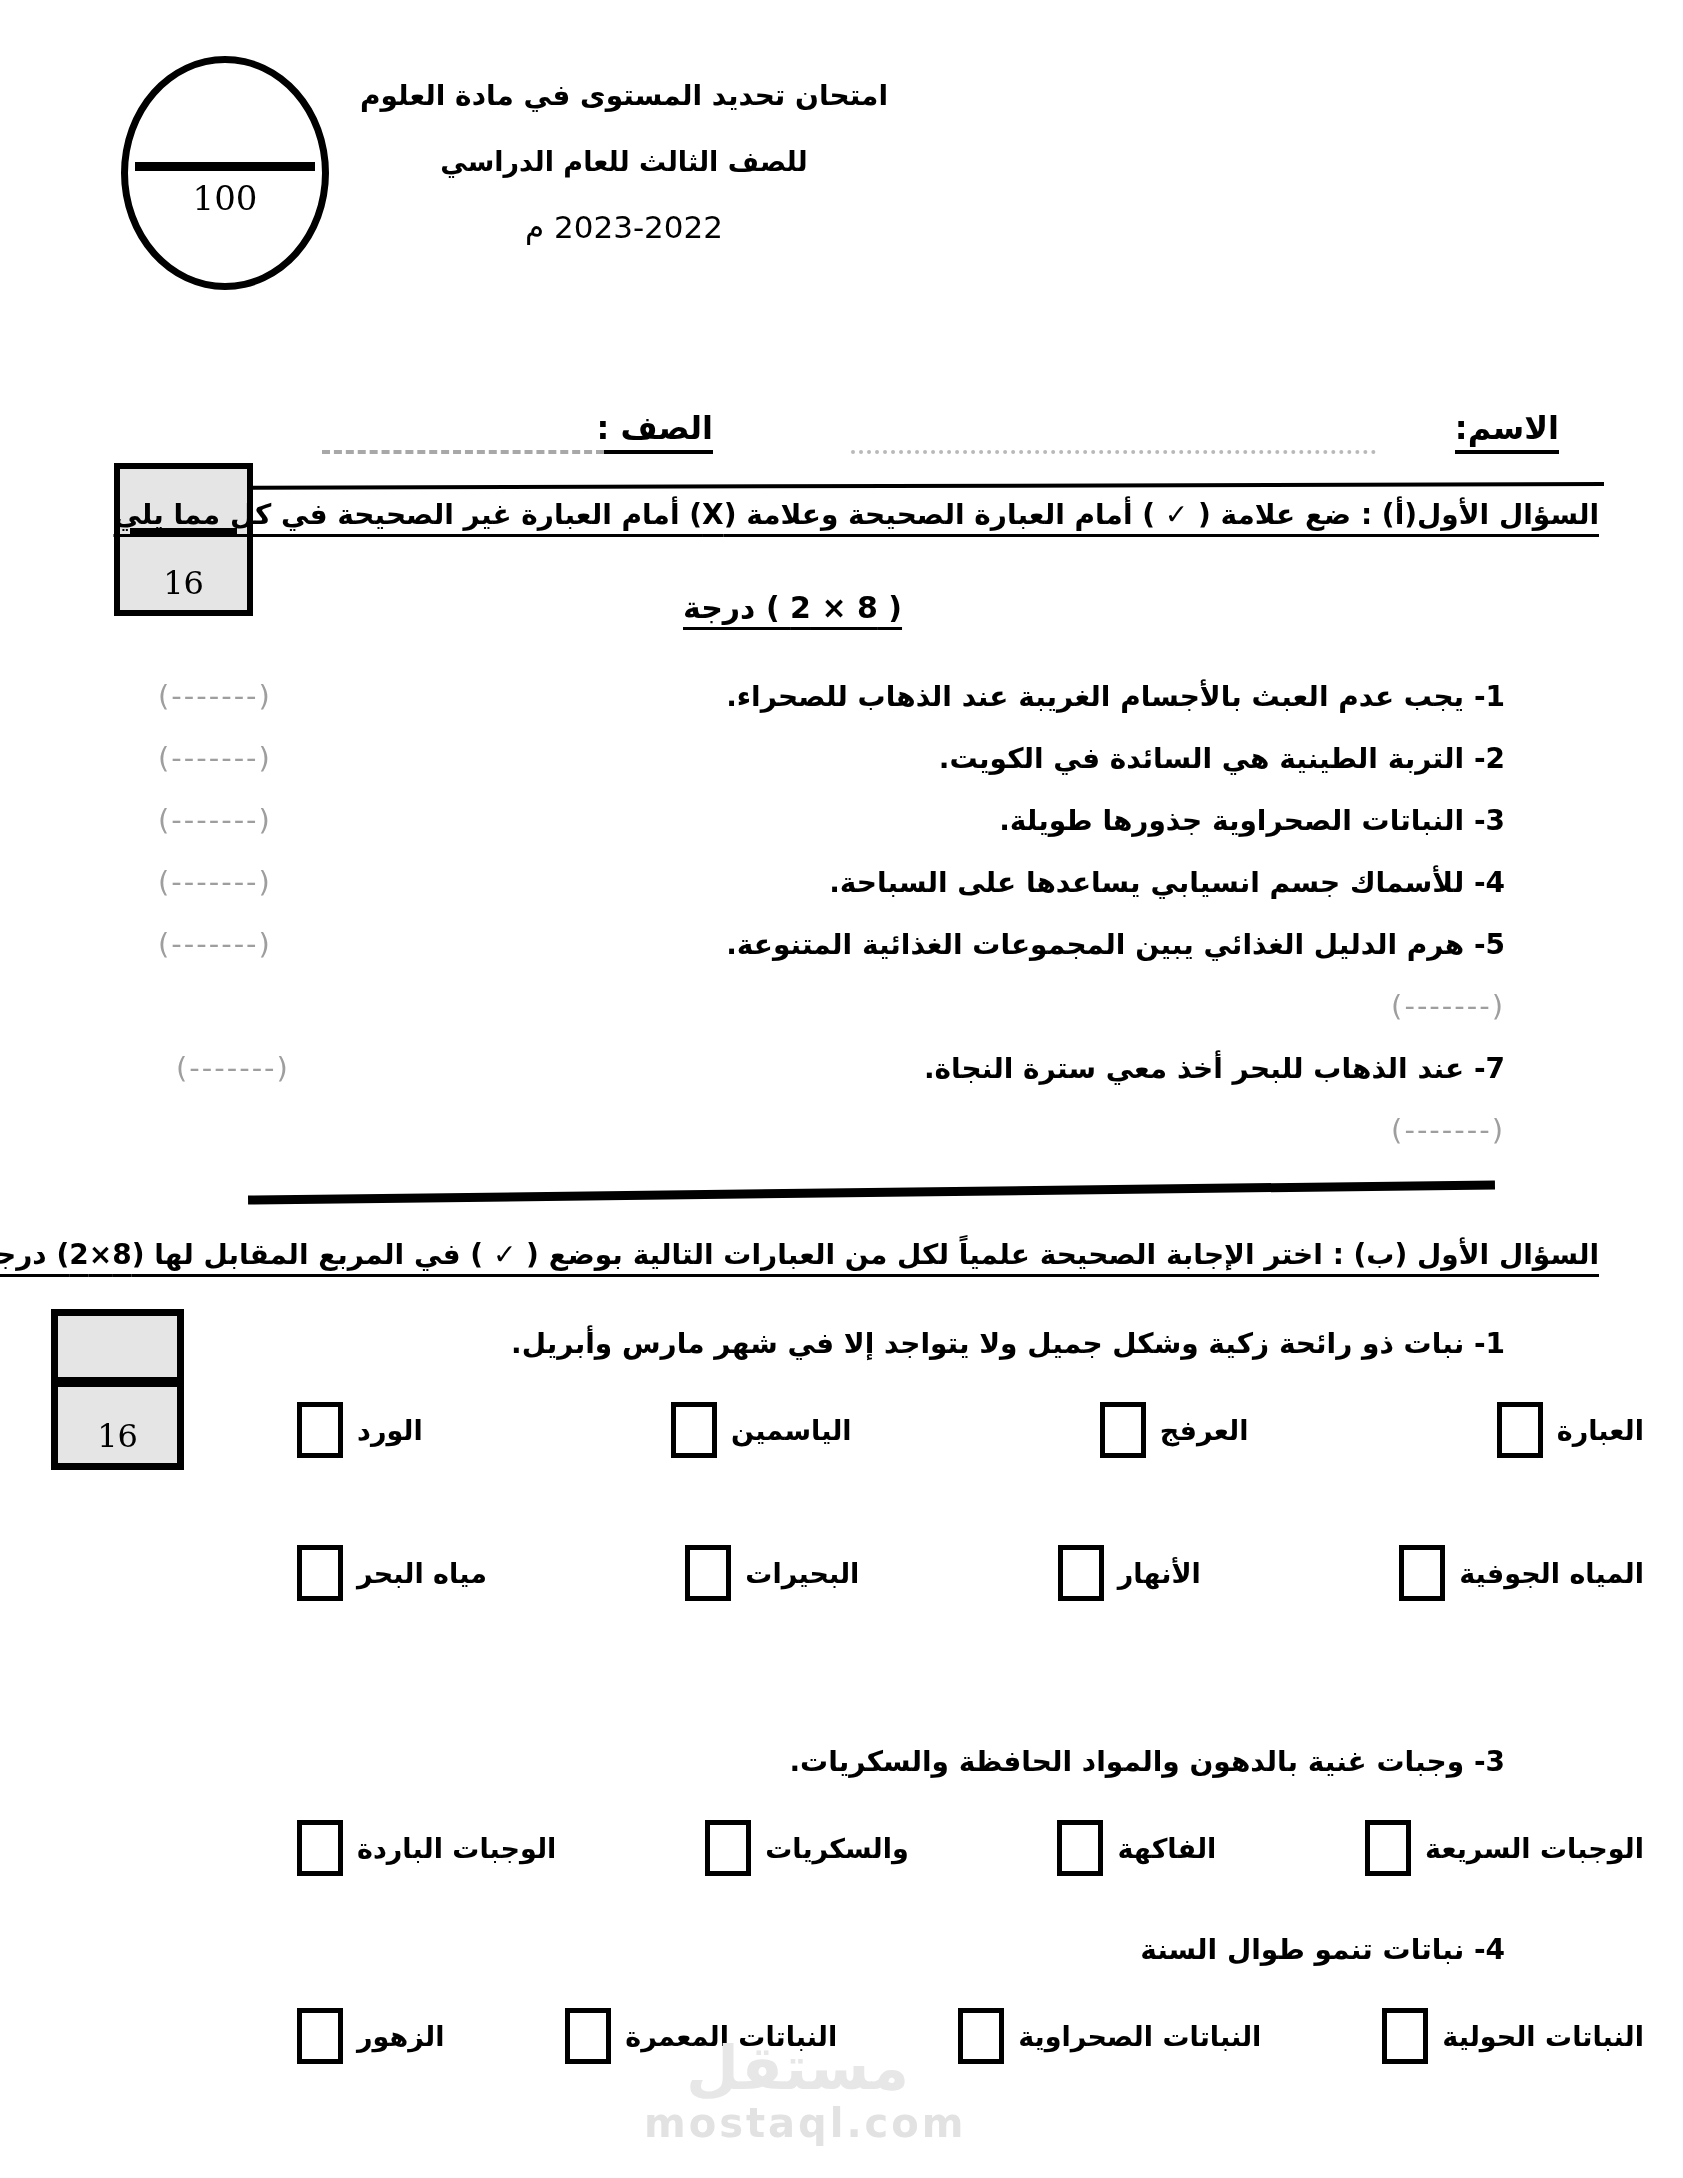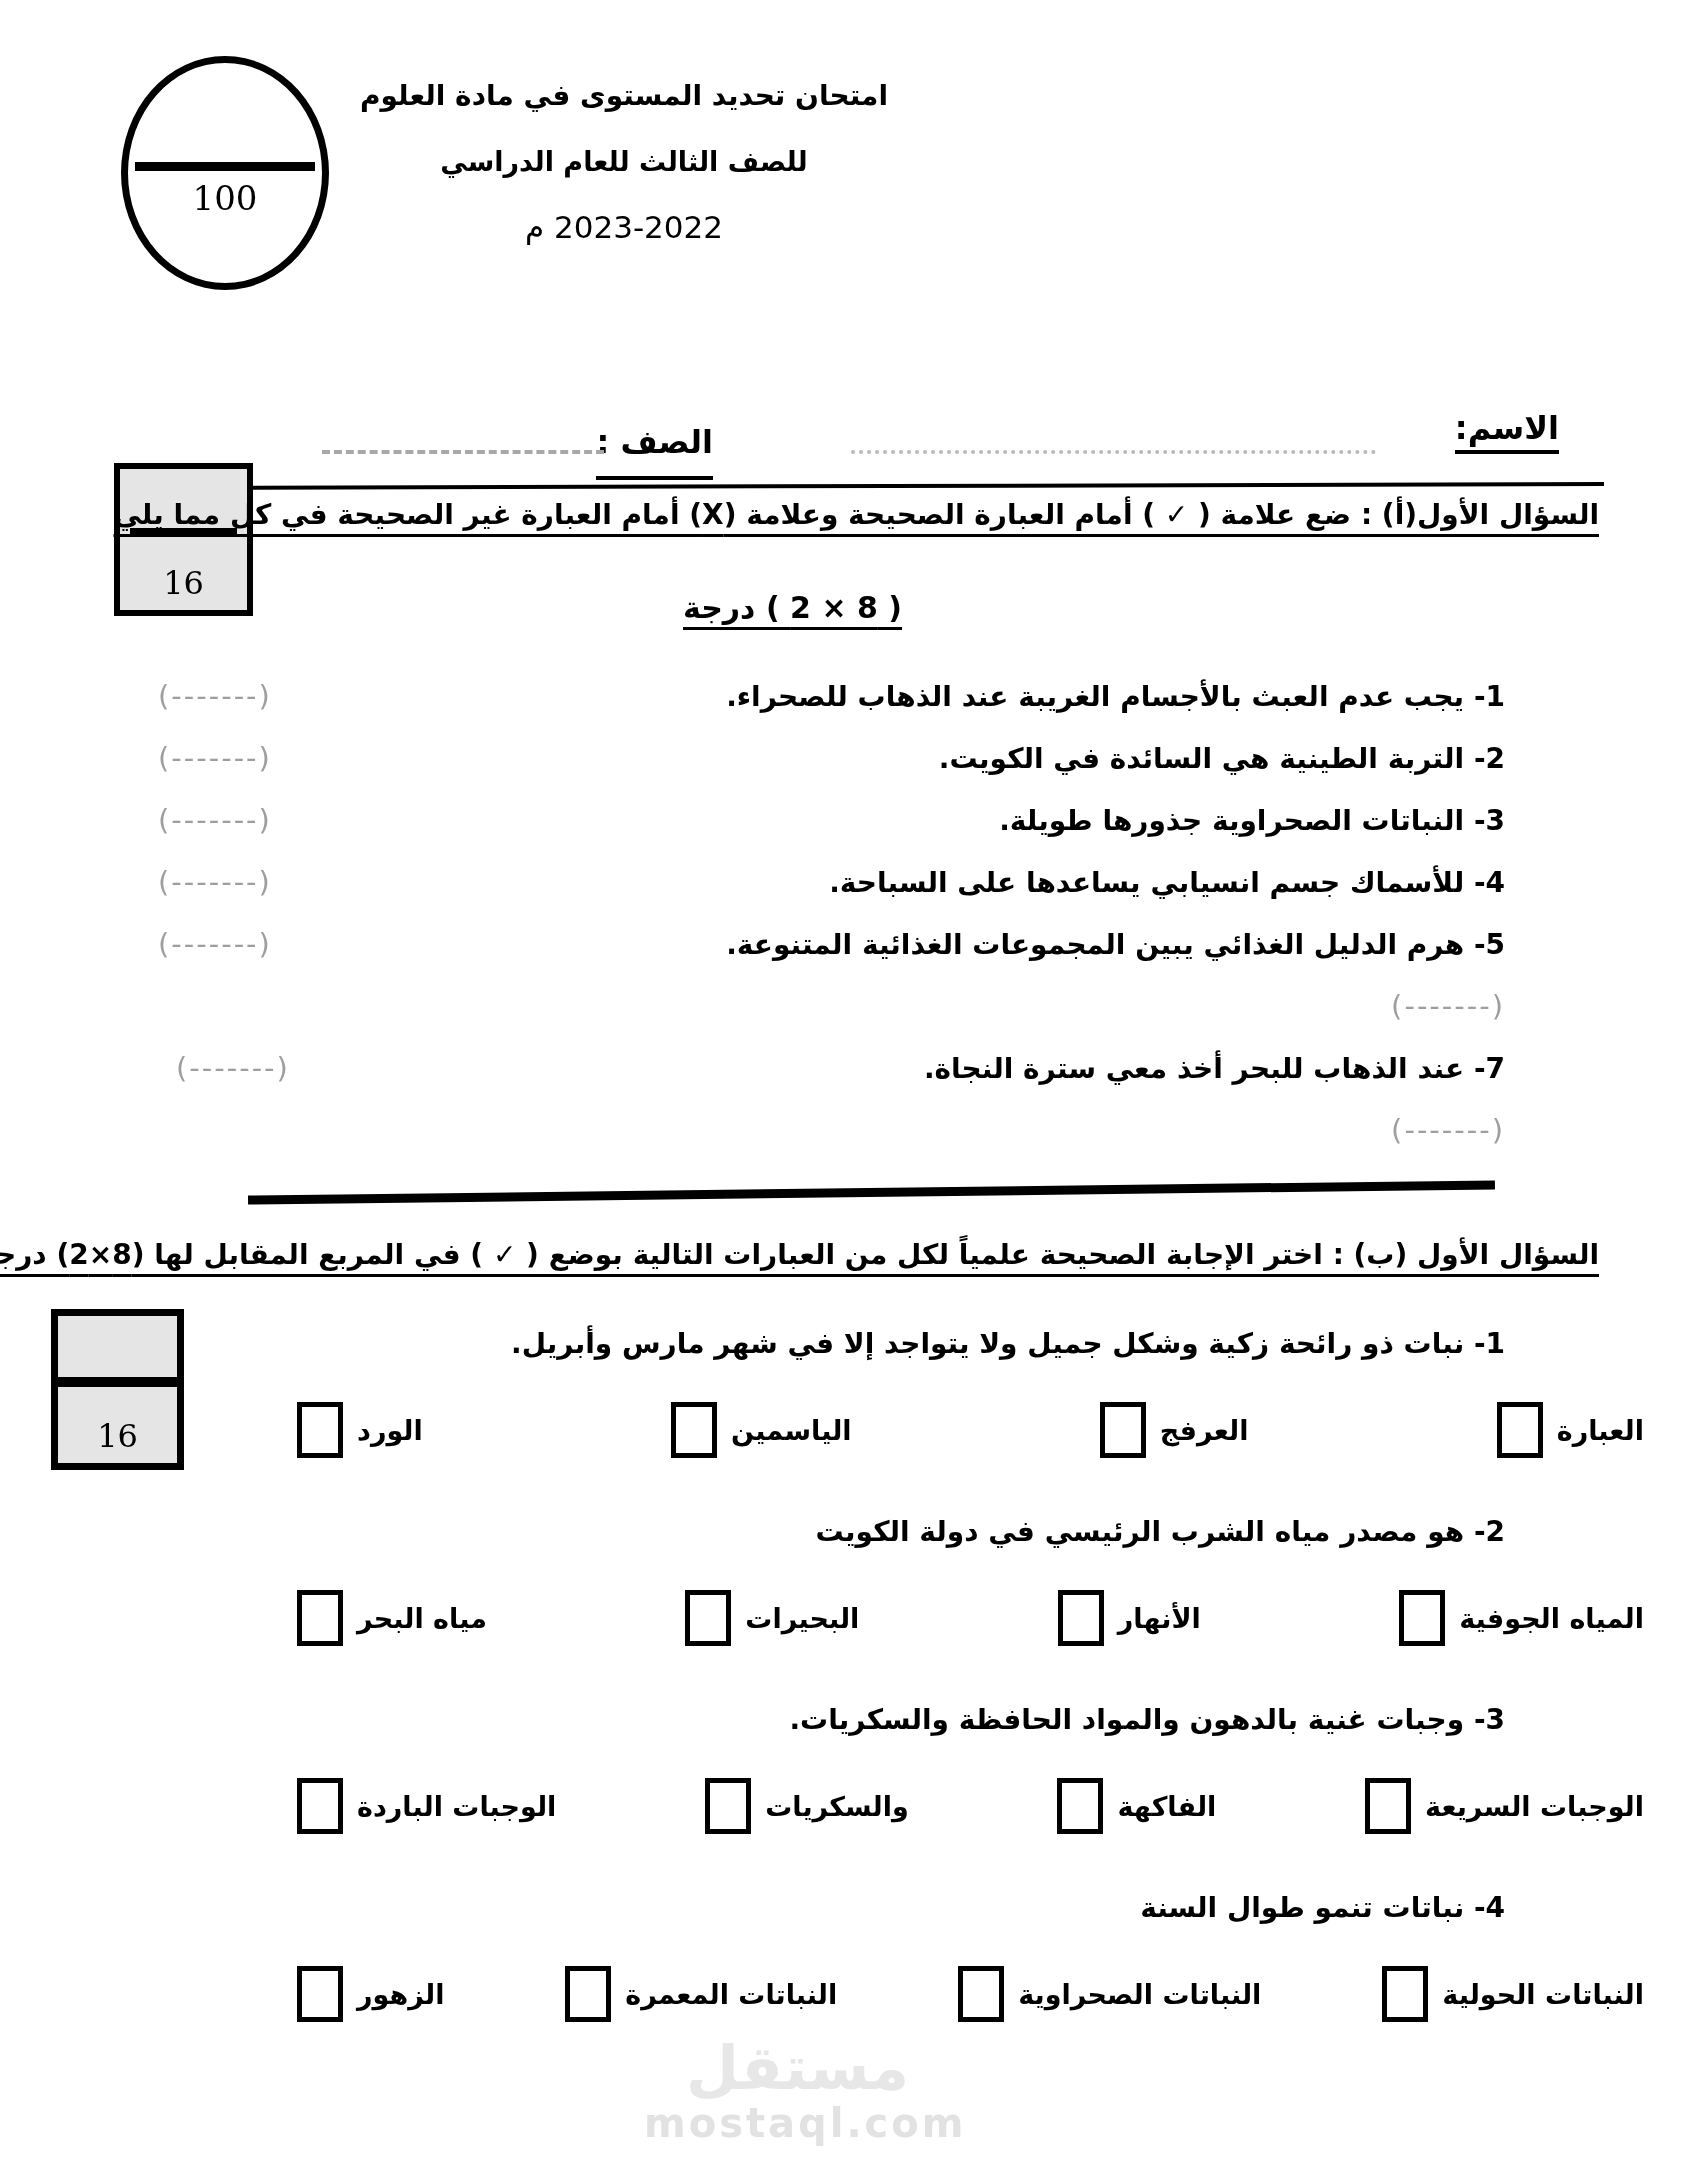--- a/index.html
+++ b/index.html
@@ -15,22 +15,22 @@
     font-size:34px;font-family:"DejaVu Serif", serif;}
   .header-block{position:absolute;left:337px;top:79px;width:574px;direction:rtl;text-align:center;}
   .header-line1{font-size:28px;font-weight:bold;margin-bottom:34px;}
   .header-line2{font-size:27px;font-weight:bold;margin-bottom:32px;}
   .header-line3{font-size:31px;}
   
   .name-label{position:absolute;top:409px;right:124px;direction:rtl;font-size:32px;font-weight:bold;
     border-bottom:4px solid #000;padding-bottom:3px;}
   .name-dots{position:absolute;left:851px;top:434px;width:525px;height:16px;
     border-bottom:4px dotted #b9b9b9;}
-  .class-label{position:absolute;top:423px;right:970px;direction:rtl;font-size:32px;font-weight:bold;
-    border-bottom:4px solid #000;padding-bottom:15px;}
+  .class-label{position:absolute;top:409px;right:970px;direction:rtl;font-size:32px;font-weight:bold;
+    border-bottom:4px solid #000;padding-bottom:3px;}
   .class-dashes{position:absolute;left:322px;top:434px;width:282px;height:16px;
     border-bottom:4px dashed #a8a8a8;}
   .rule-under-name{position:absolute;left:168px;top:484px;width:1436px;height:4px;background:#000;
     transform:rotate(-0.15deg);}
   
   .score-box{position:absolute;border:6px solid #000;background:#e5e5e5;}
   .score-box-a{left:114px;top:463px;width:127px;height:141px;}
   .score-box-a .score-line{position:absolute;top:59px;left:10px;right:10px;height:9px;background:#000;}
   .score-box-b{left:51px;top:1309px;width:119px;height:147px;border-width:7px;}
   .score-box-b .score-line{position:absolute;top:61px;left:0;right:0;height:10px;background:#000;}
@@ -154,21 +154,20 @@
           <span class="option-label">الياسمين</span>
           <div class="option-checkbox"></div>
         </div>
         <div class="mcq-option">
           <span class="option-label">الورد</span>
           <div class="option-checkbox"></div>
         </div>
       </div>
     </div>
     <div class="mcq-question">
-      <div class="mcq-text">2- هو مصدر  مياه الشرب الرئيسي في دولة الكويت</div>
       <div class="mcq-options">
         <div class="mcq-option">
           <span class="option-label">المياه الجوفية</span>
           <div class="option-checkbox"></div>
         </div>
         <div class="mcq-option">
           <span class="option-label">الأنهار</span>
           <div class="option-checkbox"></div>
         </div>
         <div class="mcq-option">

